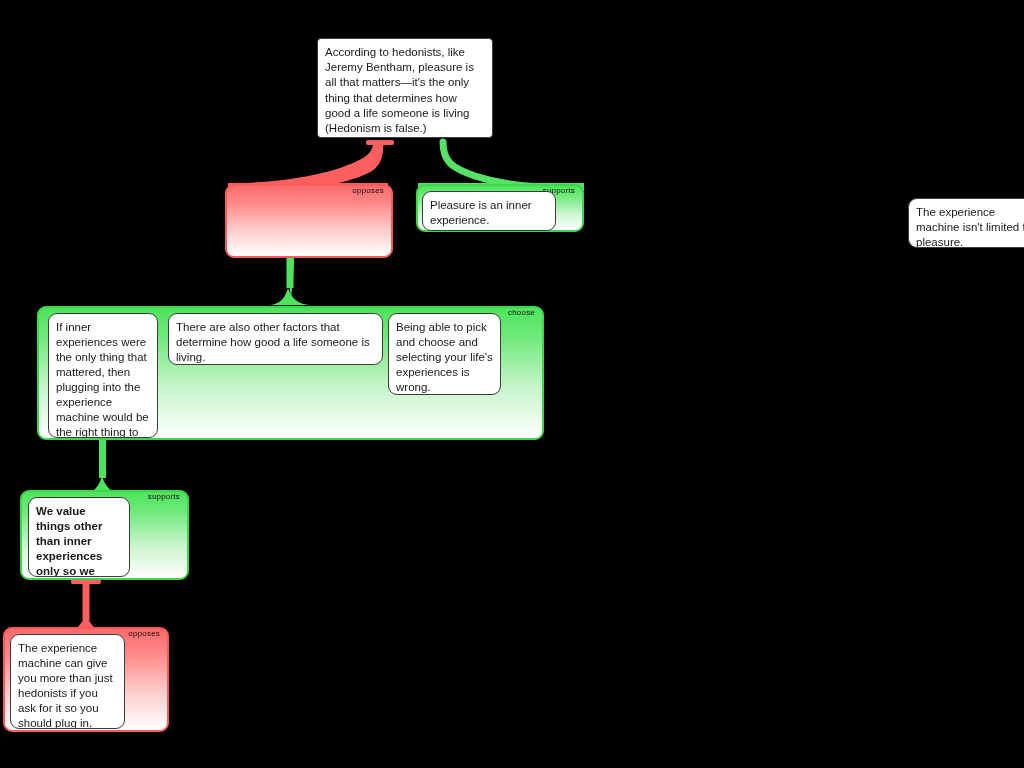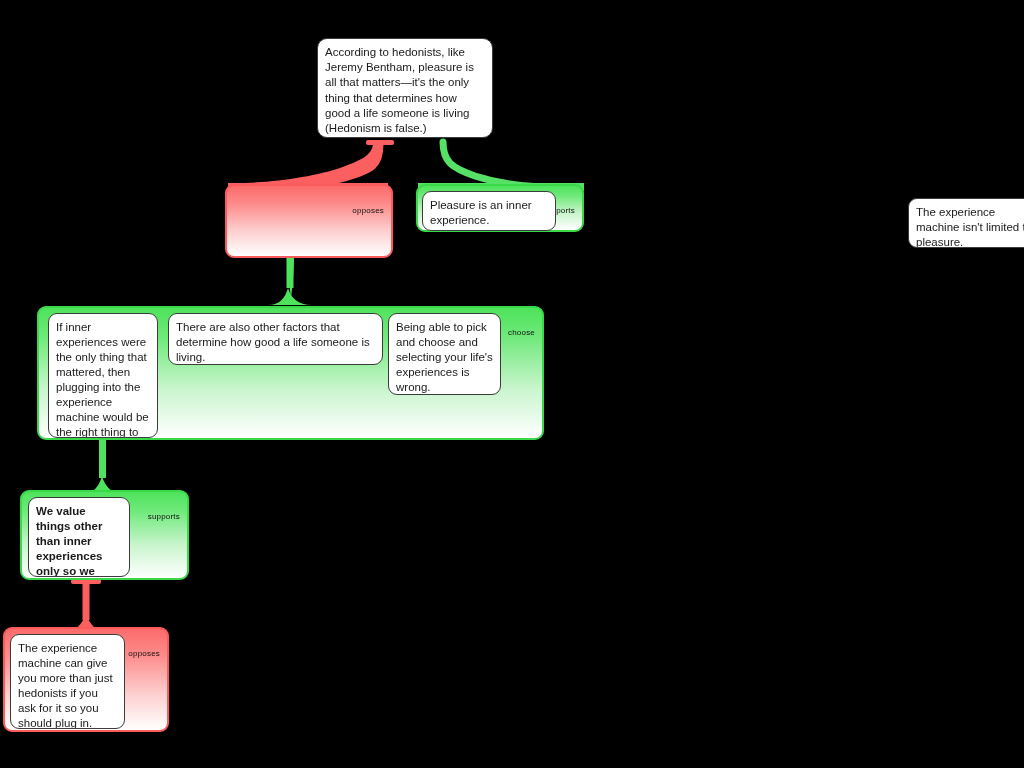--- a/index.html
+++ b/index.html
@@ -25,42 +25,42 @@
     background:linear-gradient(to bottom,#4ee35c 0%,#6fe97a 22%,#c9f5cd 62%,#ffffff 100%);
     border:2px solid #39d94a;
   }
   .group.oppose{
     background:linear-gradient(to bottom,#fc6b6b 0%,#fd8a8a 25%,#fdd0d0 65%,#ffffff 100%);
     border:2px solid #fb5b5b;
   }
 
   
   .rel-label{
-    position:absolute;top:20px;right:7px;
+    position:absolute;top:0;right:7px;
     font-size:8px;letter-spacing:.2px;
     color:#111;
     font-family:"Liberation Sans","DejaVu Sans",sans-serif;
     white-space:nowrap;
   }
 
   
   .card{
     position:absolute;
     background:#ffffff;
     border:1px solid #3c3c3c;
     border-radius:9px;
     box-sizing:border-box;
     color:#1a1a1a;
     font-size:11.5px;
     line-height:15px;
     padding:6px 7px 5px 7px;
     overflow:hidden;
   }
   .card.root{
-    border-radius:10px;
+    border-radius:4px;
     font-size:11.5px;
     line-height:15.2px;
   }
   .card.floating{
     font-size:11.5px;
     line-height:15px;
   }
 </style>
 </head>
 <body>

